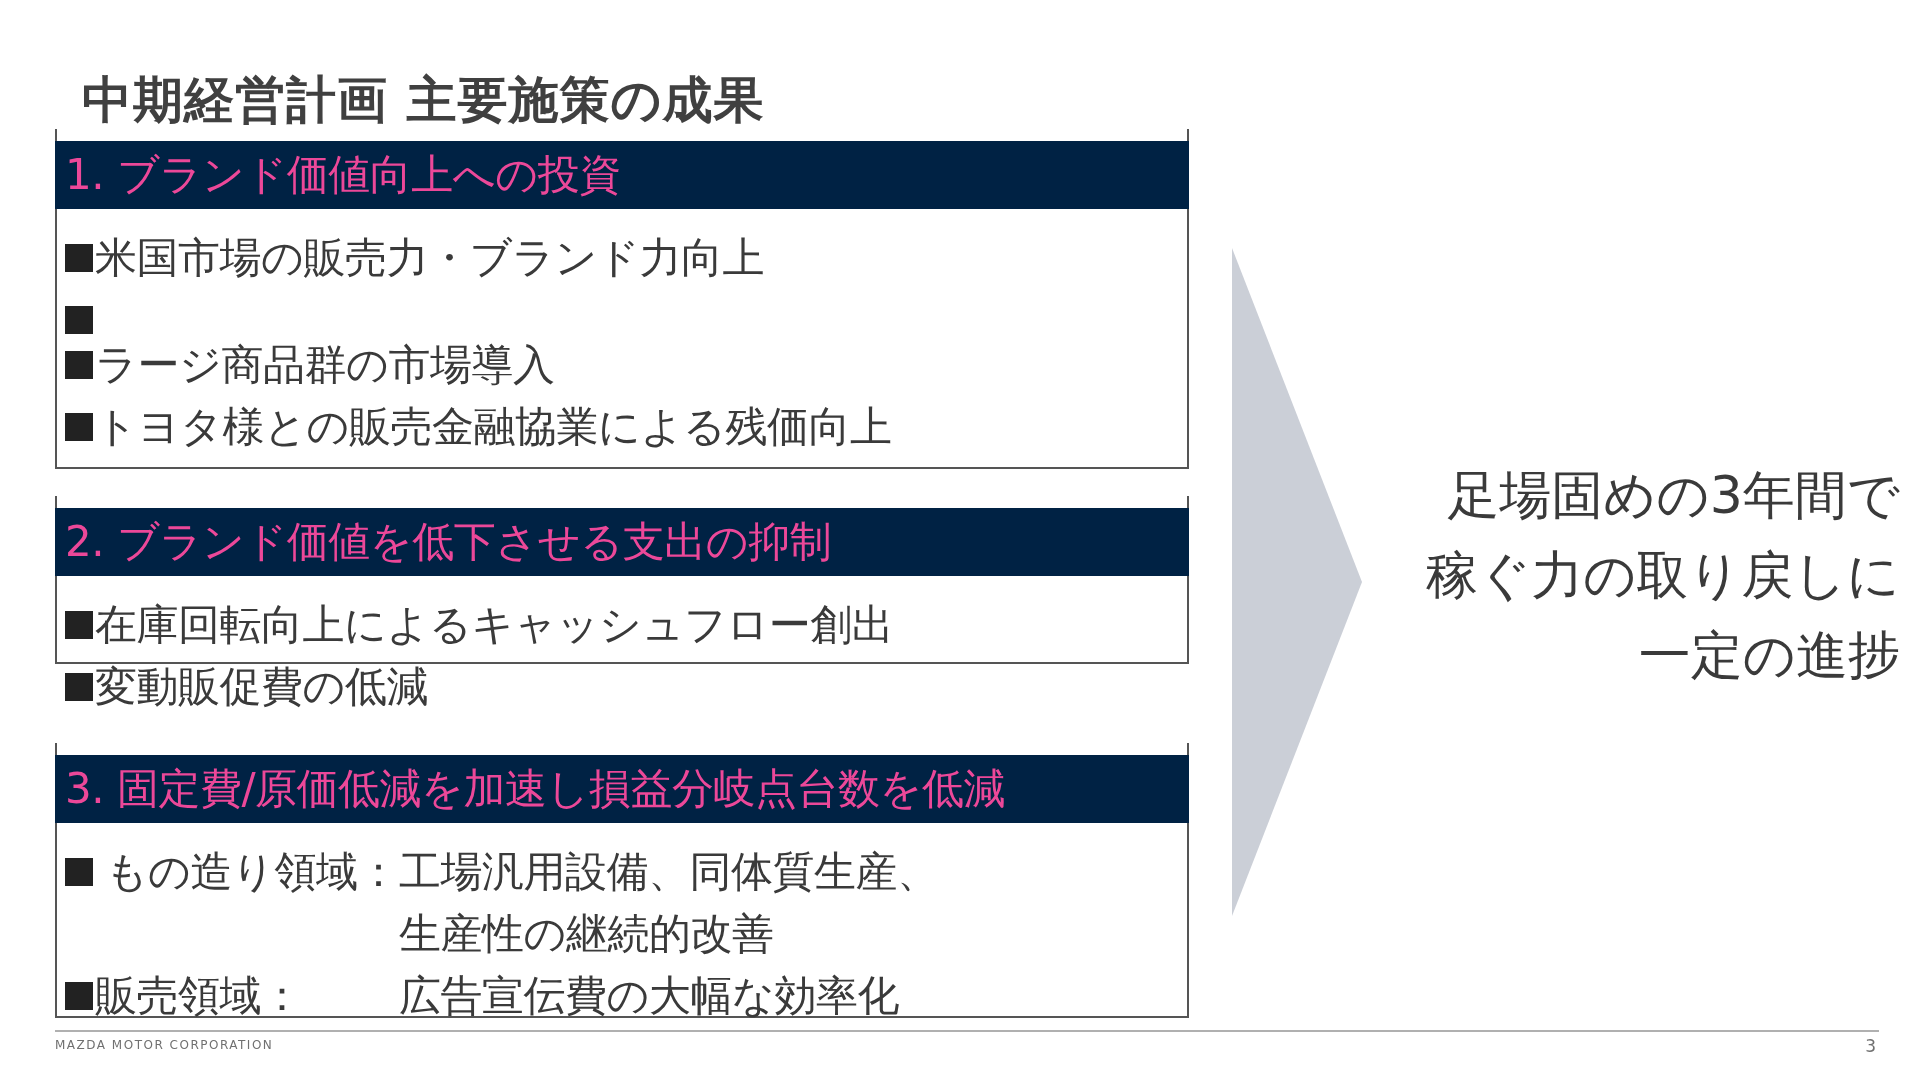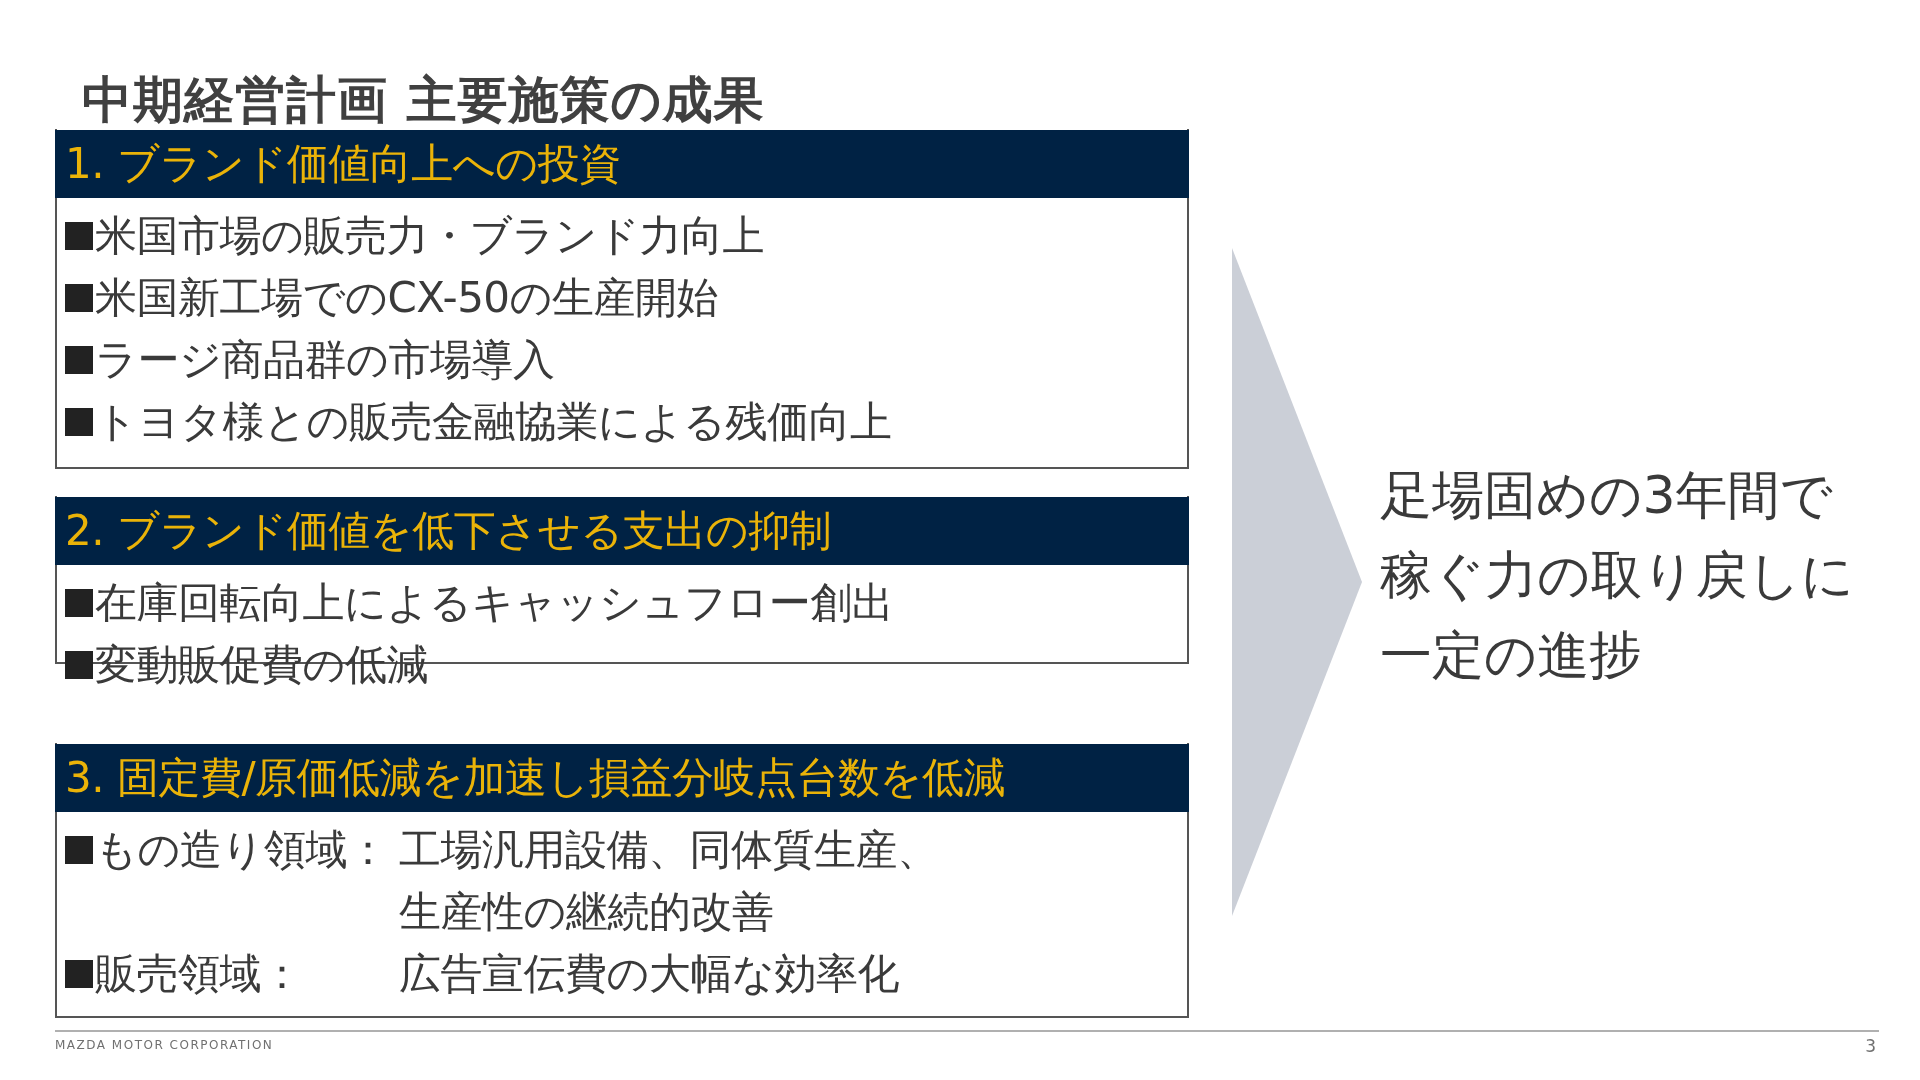--- a/index.html
+++ b/index.html
@@ -11,48 +11,48 @@
       font-size: 50px; font-weight: bold; color: #404040; letter-spacing: 1px;
       line-height: 64px;
       margin-top: 40px;
     }
 
     .section {
       position: absolute; left: 55px; width: 1134px;
       border: 2px solid #555; border-top: none; background: #fff;
     }
     .section-header {
-      background: #002244; color: #eab308;
+      background: #002244; color: #ec4899;
       height: 68px; line-height: 68px;
-      font-size: 42px; padding-left: 10px; margin: 1px -2px;
+      font-size: 42px; padding-left: 10px; margin: 12px -2px;
       white-space: nowrap; letter-spacing: -0.5px;
     }
     .section-body { padding: 6px 16px 0 8px; }
     .bullet-line {
       font-size: 42px; line-height: 62px; color: #3a3a3a; white-space: nowrap;
       letter-spacing: -0.5px; display: flex;
     }
     .bullet { display: inline-block; width: 28px; height: 28px; background: #222; margin: 17px 2px 0 0; flex: none; }
     .label-col { display: inline-block; flex: none; }
     .detail-col { display: inline-block; font-family: Liberation Serif, serif; }
 
     #sec1 { top: 129px; height: 340px; }
     #sec2 { top: 496px; height: 168px; }
     #sec3 { top: 743px; height: 275px; }
-    #sec3 .label-a { width: 304px; }
+    #sec3 .label-a { width: 304px; text-align: right; }
     #sec3 .label-b { width: 304px; }
     #sec3 .indent { padding-left: 334px; }
 
     .arrow-shape {
       position: absolute; left: 1232px; top: 248px; width: 130px; height: 668px;
     }
 
     .conclusion {
       position: absolute; left: 1380px; top: 455px; width: 520px;
-      text-align: left; font-size: 52px; line-height: 80px; color: #3a3a3a;
+      text-align: right; font-size: 52px; line-height: 80px; color: #3a3a3a;
     }
 
     .footer-rule {
       position: absolute; left: 55px; top: 1030px; width: 1824px; height: 2px; background: #b0b0b0;
     }
     .footer-company {
       position: absolute; left: 55px; top: 1038px;
       font-size: 12px; color: #707070; letter-spacing: 1.5px;
       font-family: "DejaVu Sans", sans-serif;
     }
@@ -68,21 +68,20 @@
 
 <div class="section" id="sec1">
   <div class="section-header">1. ブランド価値向上への投資</div>
   <div class="section-body">
     <div class="bullet-line">
       <span class="bullet"></span>
       <span>米国市場の販売力・ブランド力向上</span>
     </div>
     <div class="bullet-line">
       <span class="bullet"></span>
-      <span>米国新工場でのCX-50の生産開始</span>
     </div>
     <div class="bullet-line">
       <span class="bullet"></span>
       <span>ラージ商品群の市場導入</span>
     </div>
     <div class="bullet-line">
       <span class="bullet"></span>
       <span>トヨタ様との販売金融協業による残価向上</span>
     </div>
   </div>

